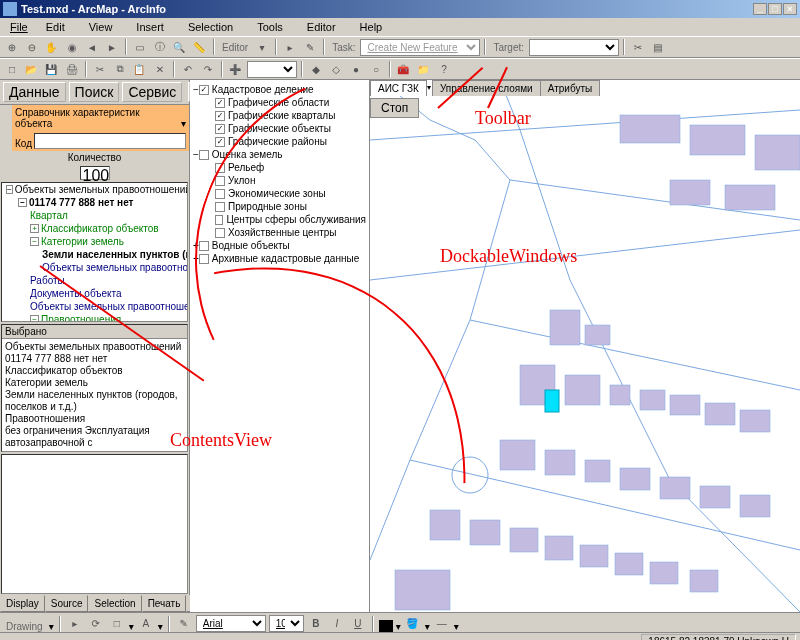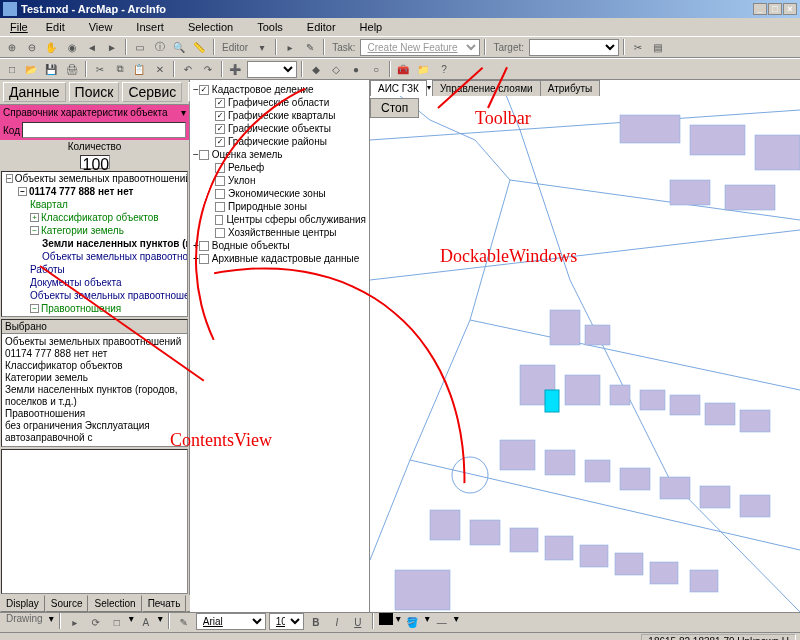--- a/index.html
+++ b/index.html
@@ -13,21 +13,21 @@
   .menubar span u { text-decoration: underline; }
   .toolbar-row { height: 22px; background: #d4d0c8; border-top: 1px solid #fff; border-bottom: 1px solid #888; display: flex; align-items: center; padding: 0 3px; gap: 2px; }
   .tbtn { width: 18px; height: 18px; border: 1px solid transparent; display: flex; align-items: center; justify-content: center; font-size: 10px; color: #555; }
   .tsep { width: 2px; height: 16px; border-right: 1px solid #fff; border-left: 1px solid #888; margin: 0 2px; }
   .tlabel { font-size: 10px; padding: 0 3px; color: #666; }
   .tselect { font-size: 10px; height: 17px; border: 1px solid #888; background: #fff; padding: 0 2px; text-decoration: underline; }
   .main { display: flex; height: 532px; }
   .sidebar { width: 190px; background: #d4d0c8; border-right: 1px solid #888; display: flex; flex-direction: column; }
   .sidebar .panel-header { display: flex; background: #d4d0c8; padding: 2px 3px; gap: 3px; border-bottom: 1px solid #888; }
   .sidebar .hbtn { font-size: 14px; padding: 1px 5px; border: 1px outset #fff; background: #d4d0c8; }
-  .sidebar .row-label { font-size: 10px; padding: 2px 3px; background: #ec4899; display: flex; align-items: center; gap: 2px; }
+  .sidebar .row-label { font-size: 10px; padding: 2px 3px; background: #fdba74; display: flex; align-items: flex-end; gap: 2px; margin-left: 12px; }
   .sidebar .small-select { flex: 1; height: 16px; border: 1px inset #888; background: #fff; font-size: 10px; }
   .count-row { display: flex; justify-content: flex-end; align-items: center; padding: 1px 3px; gap: 3px; flex-direction: column; }
   .count-box { width: 30px; height: 14px; border: 1px inset #888; background: #fff; font-size: 16px; text-align: right; padding: 0 2px; }
   .toc { flex: 1; background: #fff; border: 1px inset #888; margin: 1px; overflow: auto; font-size: 10px; line-height: 13px; }
   .toc .item { display: flex; align-items: center; white-space: nowrap; }
   .toc .expander { width: 9px; height: 9px; border: 1px solid #888; display: inline-flex; align-items: center; justify-content: center; font-size: 8px; margin-right: 2px; background:#fff; }
   .pad1 { padding-left: 4px; }
   .pad2 { padding-left: 16px; }
   .pad3 { padding-left: 28px; }
   .pad4 { padding-left: 40px; }
@@ -47,21 +47,21 @@
   .map-area { flex: 1; position: relative; background: #fff; overflow: hidden; }
   .tabbar { position: absolute; top: 0; left: 0; right: 0; height: 18px; display: flex; align-items: flex-start; }
   .tabbar .tab { font-size: 10px; padding: 2px 7px; background: #d4d0c8; border: 1px solid #888; border-bottom: none; margin-right: -1px; }
   .tabbar .tab.active { background: #fff; }
   .stopbar { position: absolute; top: 18px; left: 0; height: 18px; }
   .stopbar .tab { font-size: 12px; padding: 2px 10px; background: #d4d0c8; border: 1px solid #888; }
   .map-svg { position: absolute; top: 0; left: 0; width: 100%; height: 100%; }
   .parcel { fill: #c4bce0; stroke: #7aa8e0; stroke-width: 0.5; }
   .road { fill: #fff; stroke: #7aa8e0; stroke-width: 1; }
   .highlight { fill: #00e0ff; stroke: #00a0c0; }
-  .drawing-bar { height: 20px; background: #d4d0c8; border-top: 1px solid #888; display: flex; align-items: flex-start; padding: 0 3px; font-size: 10px; gap: 3px; }
+  .drawing-bar { height: 20px; background: #d4d0c8; border-top: 1px solid #888; display: flex; align-items: flex-end; padding: 0 3px; font-size: 10px; gap: 3px; }
   .statusbar { height: 18px; background: #d4d0c8; border-top: 1px solid #888; display: flex; align-items: center; justify-content: flex-end; padding: 0 4px; font-size: 10px; }
   .status-pane { border: 1px inset #fff; padding: 1px 6px; }
   .annot { position: absolute; font-size: 18px; font-family: "Times New Roman", serif; color: #e00; pointer-events: none; }
   .arc { position: absolute; border: 2px solid #e00; border-radius: 50%; border-right-color: transparent; border-bottom-color: transparent; pointer-events: none; }
   .line { position: absolute; background: #e00; height: 2px; pointer-events: none; transform-origin: left center; }
 </style>
 </head>
 <body>
 
 <div class="titlebar">

